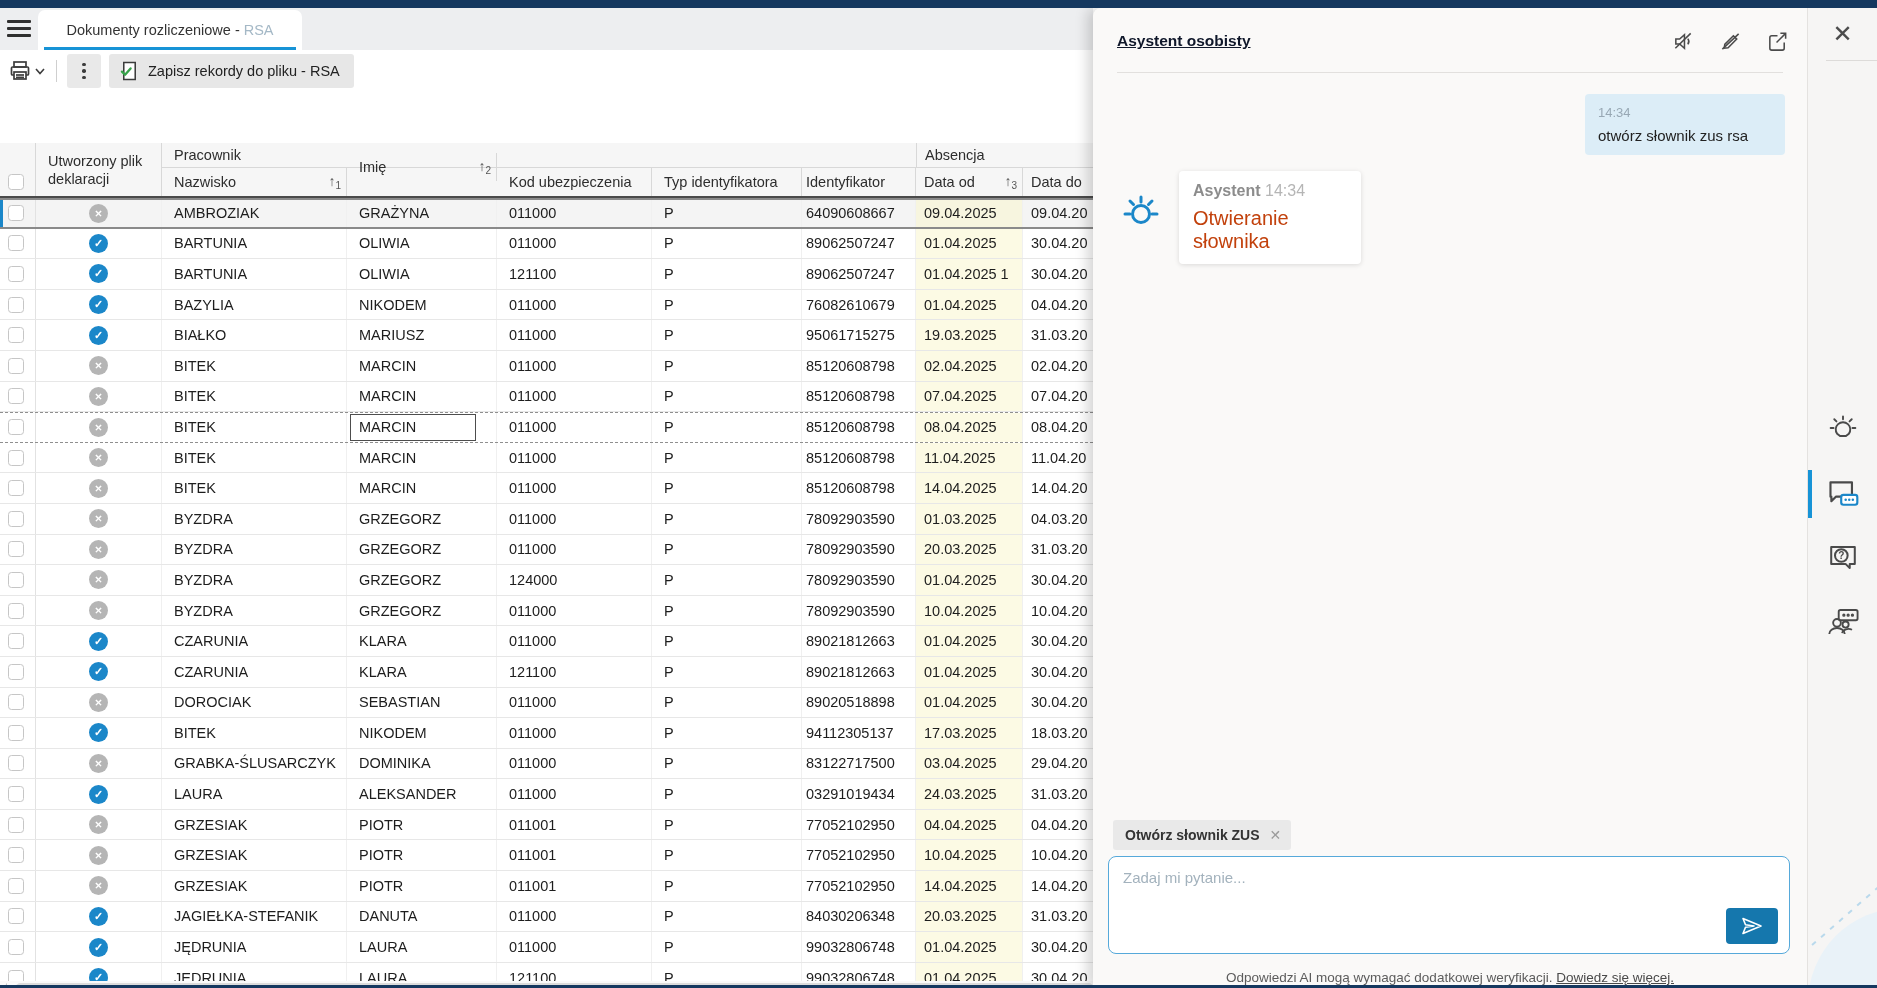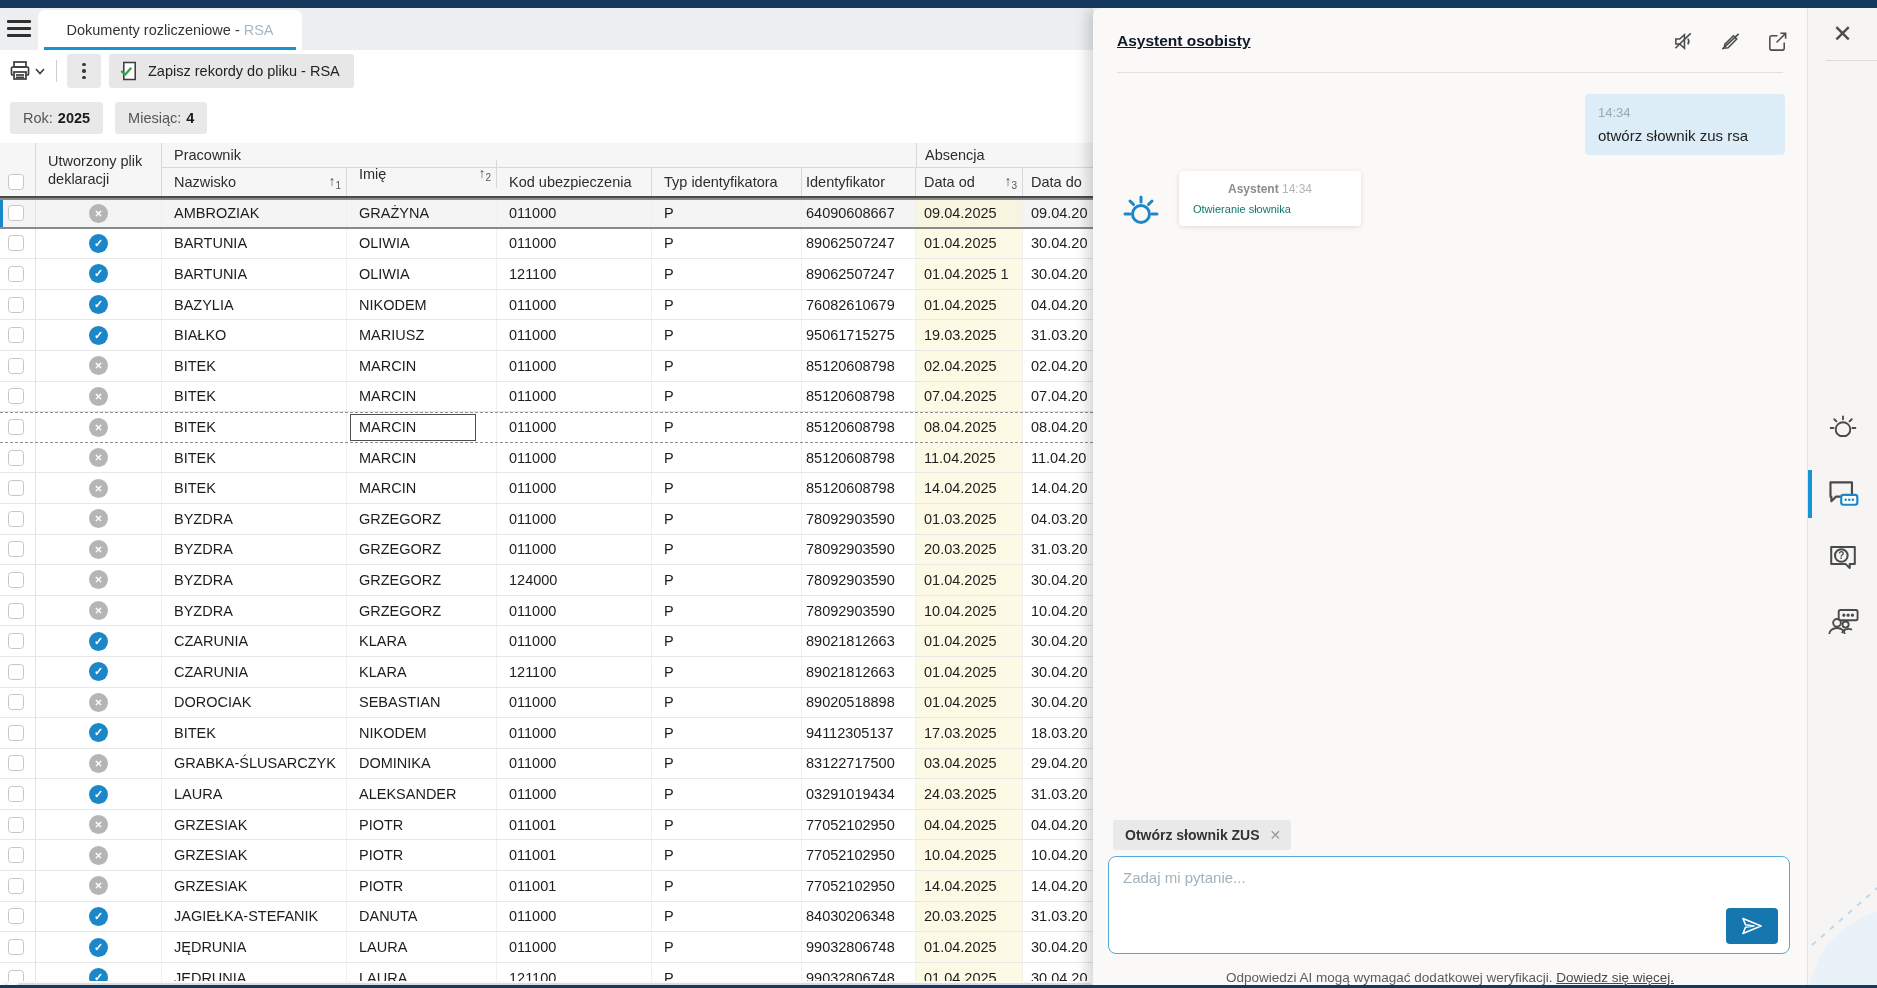--- a/index.html
+++ b/index.html
@@ -81,23 +81,23 @@
   .panel-icons svg { cursor:pointer; }
   .panel-hr { position:absolute; left:24px; right:24px; top:64px; height:1px; background:#e2e0de; }
 
   .bubble-user { position:absolute; right:22px; top:86px; width:200px; background:#dcedf7; border-radius:4px; padding:11px 13px; }
   .bubble-user .time { font-size:13px; color:#98a8b4; margin-bottom:7px; }
   .bubble-user .txt { font-size:15px; color:#222; }
 
   .bot-avatar { position:absolute; left:26px; top:181px; width:44px; height:44px; }
   .bubble-bot { position:absolute; left:86px; top:163px; width:182px; background:#fff; border-radius:4px;
                 padding:11px 14px; box-shadow:0 1px 5px rgba(0,0,0,0.13); }
-  .bubble-bot .meta { font-size:12px; color:#8c8c8c; font-weight:bold; margin-bottom:7px;text-align:center; }
+  .bubble-bot .meta { font-size:16px; color:#8c8c8c; font-weight:bold; margin-bottom:7px; }
   .bubble-bot .meta span { color:#b5b5b5; font-weight:normal; }
-  .bubble-bot .txt { font-size:11px; color:#0f766e; }
+  .bubble-bot .txt { font-size:20px; color:#c2410c; }
 
   .chip-suggest { position:absolute; left:20px; top:812px; height:30px; background:#e9e9e9; border-radius:3px;
                   display:flex; align-items:center; padding:0 10px 0 12px; font-size:14px; font-weight:bold; color:#333; cursor:pointer;justify-content:space-between; }
   .chip-suggest .x { margin-left:10px; color:#9b9b9b; font-weight:normal; font-size:14px; cursor:pointer; }
   .chip-suggest .x::after { content:"\2715"; }
 
   .ask-box { position:absolute; left:15px; right:17px; top:848px; height:98px; background:#fff;
              border:1.6px solid #56a9da; border-radius:8px; }
   .ask-box textarea { width:100%; height:100%; border:none; outline:none; resize:none; background:transparent;
                       font-family:"Liberation Sans", sans-serif; font-size:15px; color:#333; padding:12px 14px; }
@@ -165,51 +165,41 @@
       </div>
       <button class="save-btn" style="border:none;">
         <svg width="21" height="22" viewBox="0 0 22 22">
           <path d="M5 2 h12 v18 h-12 z" fill="#fff" stroke="#3c3c3c" stroke-width="1.6"></path>
           <path d="M5 13 l4 4 7 -8" fill="none" stroke="#37a34a" stroke-width="3" stroke-linecap="round" stroke-linejoin="round" transform="translate(-1,1) scale(0.82)"></path>
         </svg>
         <span>Zapisz rekordy do pliku - RSA</span>
       </button>
     </div>
 
-    <div class="filterbar">
-      <div class="chip">
-        <span>Rok:</span>
-        <b>2025</b>
-      </div>
-      <div class="chip">
-        <span>Miesiąc:</span>
-        <b>4</b>
-      </div>
-    </div>
 
     <div class="thead">
       <div class="hcell hsep-r" style="left:0;top:0;width:36px;height:53px;">
         <span class="cb" style="margin-left:8px;margin-top:24px;"></span>
       </div>
       <div class="hcell hsep-r" style="left:36px;top:0;width:126px;height:53px;padding-left:12px;align-items:flex-start;flex-direction:column;justify-content:center;gap:2px;">
         <span>Utworzony plik</span>
         <span>deklaracji</span>
       </div>
       <div class="hcell hbot" style="left:162px;top:0;width:335px;height:25px;padding-left:12px;">
         <span>Pracownik</span>
       </div>
       <div class="hcell hbot" style="left:497px;top:0;width:419px;height:25px;"></div>
       <div class="hcell hbot" style="left:916px;top:0;width:214px;height:25px;padding-left:8px;border-left:1px solid #d8d8d8;">
         <span>Absencja</span>
       </div>
       <div class="hcell hsep-r" style="left:162px;top:25px;width:185px;height:28px;padding-left:12px;">
         <span>Nazwisko</span>
         <span class="sort"><sub>1</sub></span>
       </div>
-      <div class="hcell hsep-r" style="left:347px;top:17px;width:150px;height:28px;padding-left:12px;">
+      <div class="hcell hsep-r" style="left:347px;top:10px;width:150px;height:28px;padding-left:12px;">
         <span>Imię</span>
         <span class="sort"><sub>2</sub></span>
       </div>
       <div class="hcell hsep-r" style="left:497px;top:25px;width:155px;height:28px;padding-left:12px;">
         <span>Kod ubezpieczenia</span>
       </div>
       <div class="hcell hsep-r" style="left:652px;top:25px;width:150px;height:28px;padding-left:12px;">
         <span>Typ identyfikatora</span>
       </div>
       <div class="hcell hsep-r" style="left:802px;top:25px;width:114px;height:28px;padding-left:4px;">

